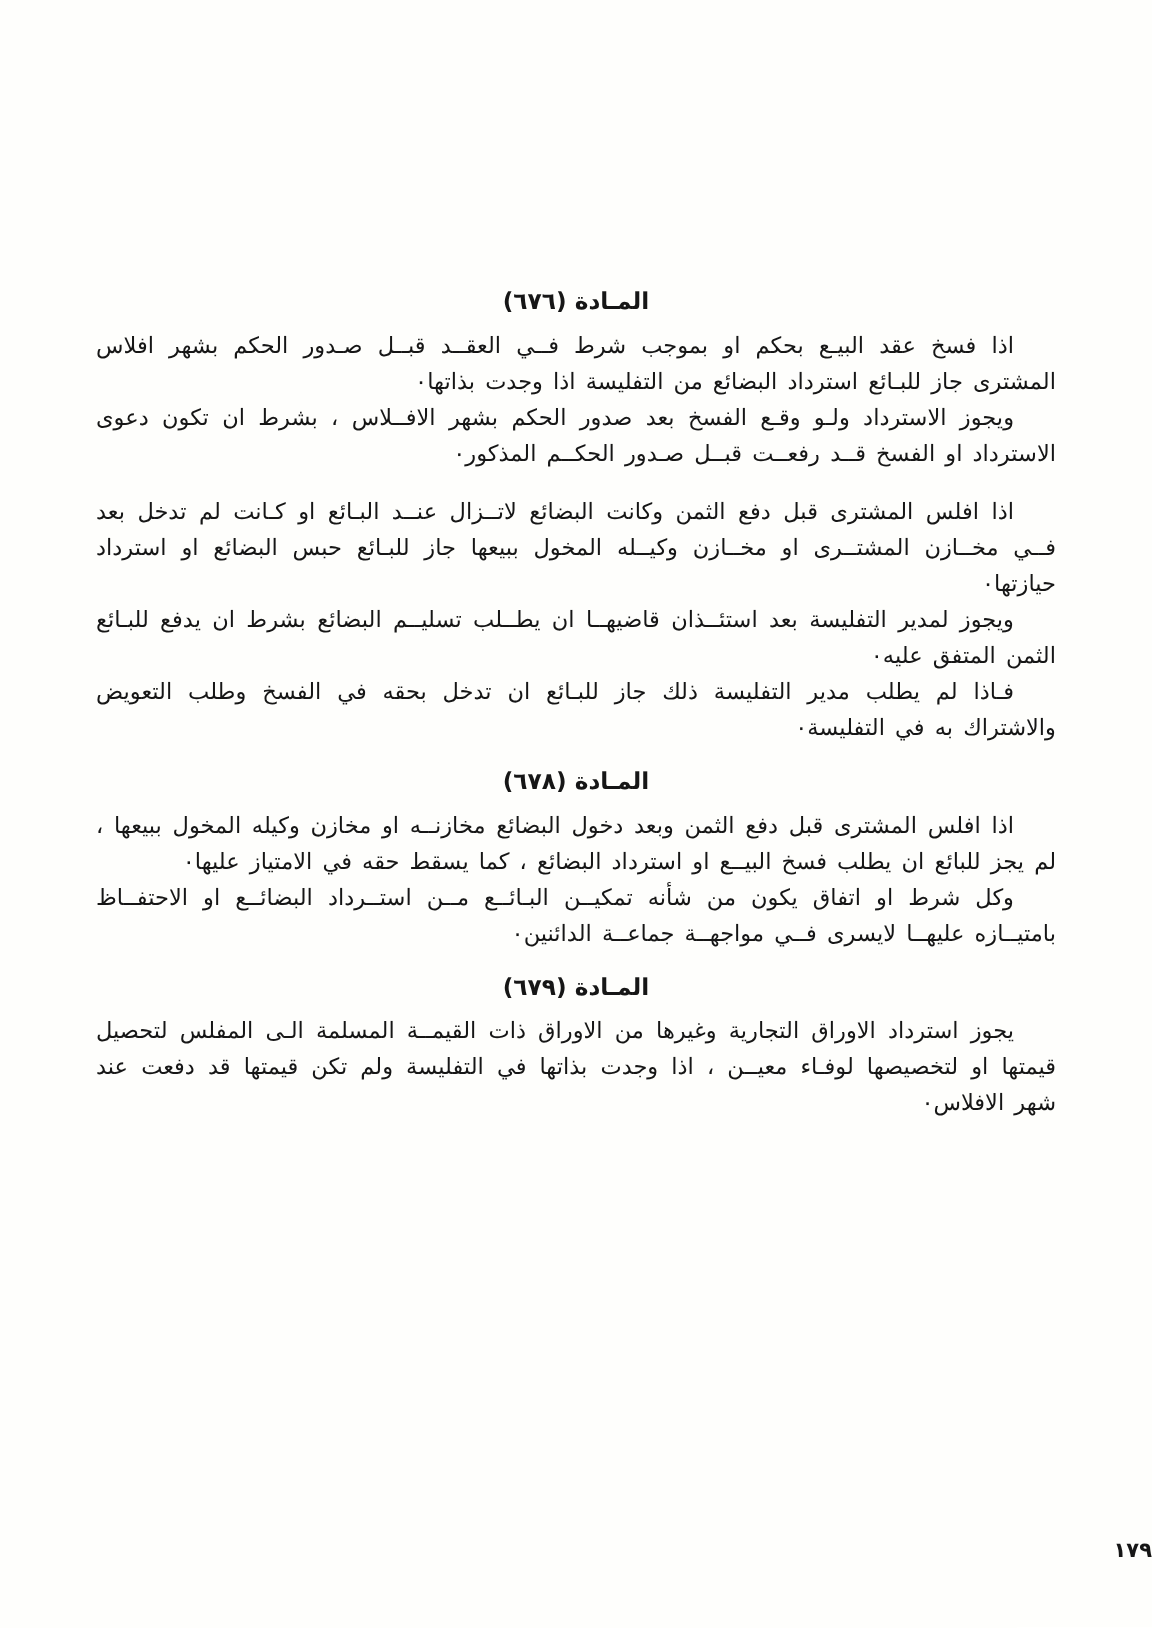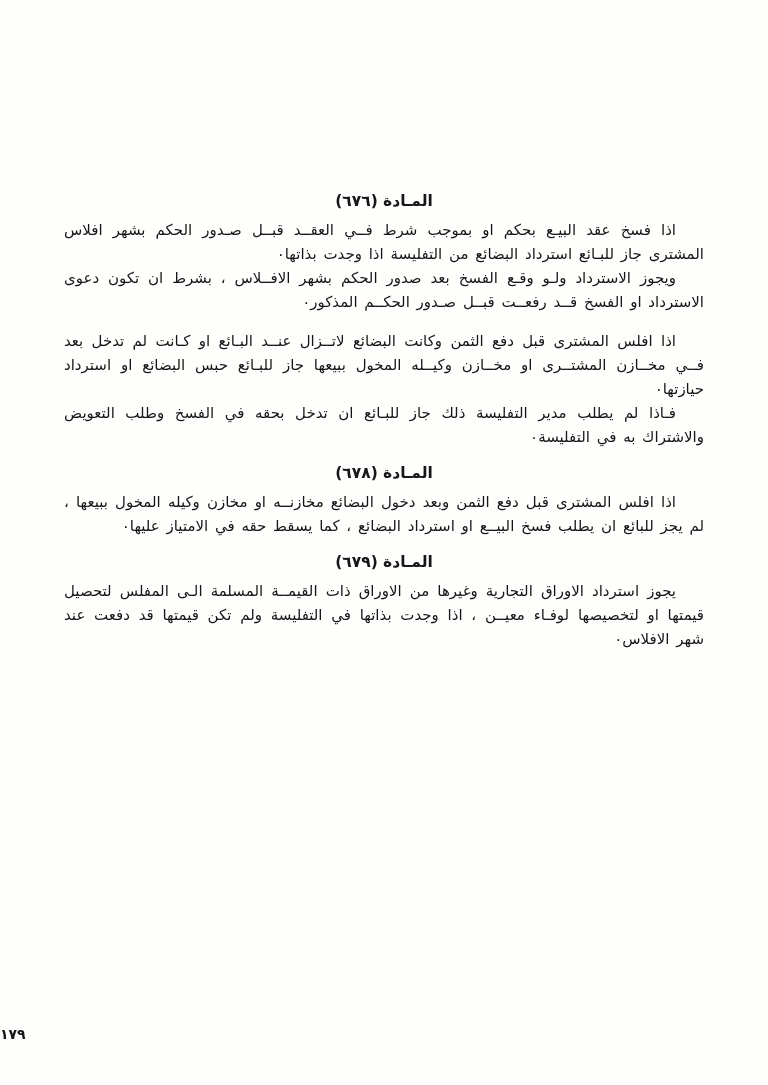--- a/index.html
+++ b/index.html
@@ -42,46 +42,48 @@
     text-align-last: right;
     margin: 0;
     text-indent: 28px;
     word-spacing: 2px;
   }
   .page-number {
     position: absolute;
     top: 1026px;
     left: 0;
     right: 0;
-    text-align: left;
+    text-align: right;
     font-size: 14px;
     font-weight: bold;
     letter-spacing: 2px;
   }
 </style>
 </head>
 <body>
 
 <div class="page">
   <main class="text-block">
 
     <section class="article">
       <h2 class="article-heading">المـادة (٦٧٦)</h2>
       <p class="article-paragraph">اذا فسخ عقد البيـع بحكم او بموجب شرط فــي العقــد قبــل صـدور الحكم بشهر افلاس المشترى جاز للبـائع استرداد البضائع من التفليسة اذا وجدت بذاتها٠</p>
       <p class="article-paragraph">ويجوز الاسترداد ولـو وقـع الفسخ بعد صدور الحكم بشهر الافــلاس ، بشرط ان تكون دعوى الاسترداد او الفسخ قــد رفعــت قبــل صـدور الحكــم المذكور٠</p>
     </section>
 
     <section class="article">
       <p class="article-paragraph">اذا افلس المشترى قبل دفع الثمن وكانت البضائع لاتــزال عنــد البـائع او كـانت لم تدخل بعد فــي مخــازن المشتــرى او مخــازن وكيــله المخول ببيعها جاز للبـائع حبس البضائع او استرداد حيازتها٠</p>
+      <p class="article-paragraph">ويجوز لمدير التفليسة بعد استئــذان قاضيهــا ان يطــلب تسليــم البضائع بشرط ان يدفع للبـائع الثمن المتفق عليه٠</p>
       <p class="article-paragraph">فـاذا لم يطلب مدير التفليسة ذلك جاز للبـائع ان تدخل بحقه في الفسخ وطلب التعويض والاشتراك به في التفليسة٠</p>
     </section>
 
     <section class="article">
       <h2 class="article-heading">المـادة (٦٧٨)</h2>
       <p class="article-paragraph">اذا افلس المشترى قبل دفع الثمن وبعد دخول البضائع مخازنــه او مخازن وكيله المخول ببيعها ، لم يجز للبائع ان يطلب فسخ البيــع او استرداد البضائع ، كما يسقط حقه في الامتياز عليها٠</p>
+      <p class="article-paragraph">وكل شرط او اتفاق يكون من شأنه تمكيــن البـائــع مــن استــرداد البضائــع او الاحتفــاظ بامتيــازه عليهــا لايسرى فــي مواجهــة جماعــة الدائنين٠</p>
     </section>
 
     <section class="article">
       <h2 class="article-heading">المـادة (٦٧٩)</h2>
       <p class="article-paragraph">يجوز استرداد الاوراق التجارية وغيرها من الاوراق ذات القيمــة المسلمة الـى المفلس لتحصيل قيمتها او لتخصيصها لوفـاء معيــن ، اذا وجدت بذاتها في التفليسة ولم تكن قيمتها قد دفعت عند شهر الافلاس٠</p>
     </section>
 
   </main>
 
   <div class="page-number">١٧٩</div>

